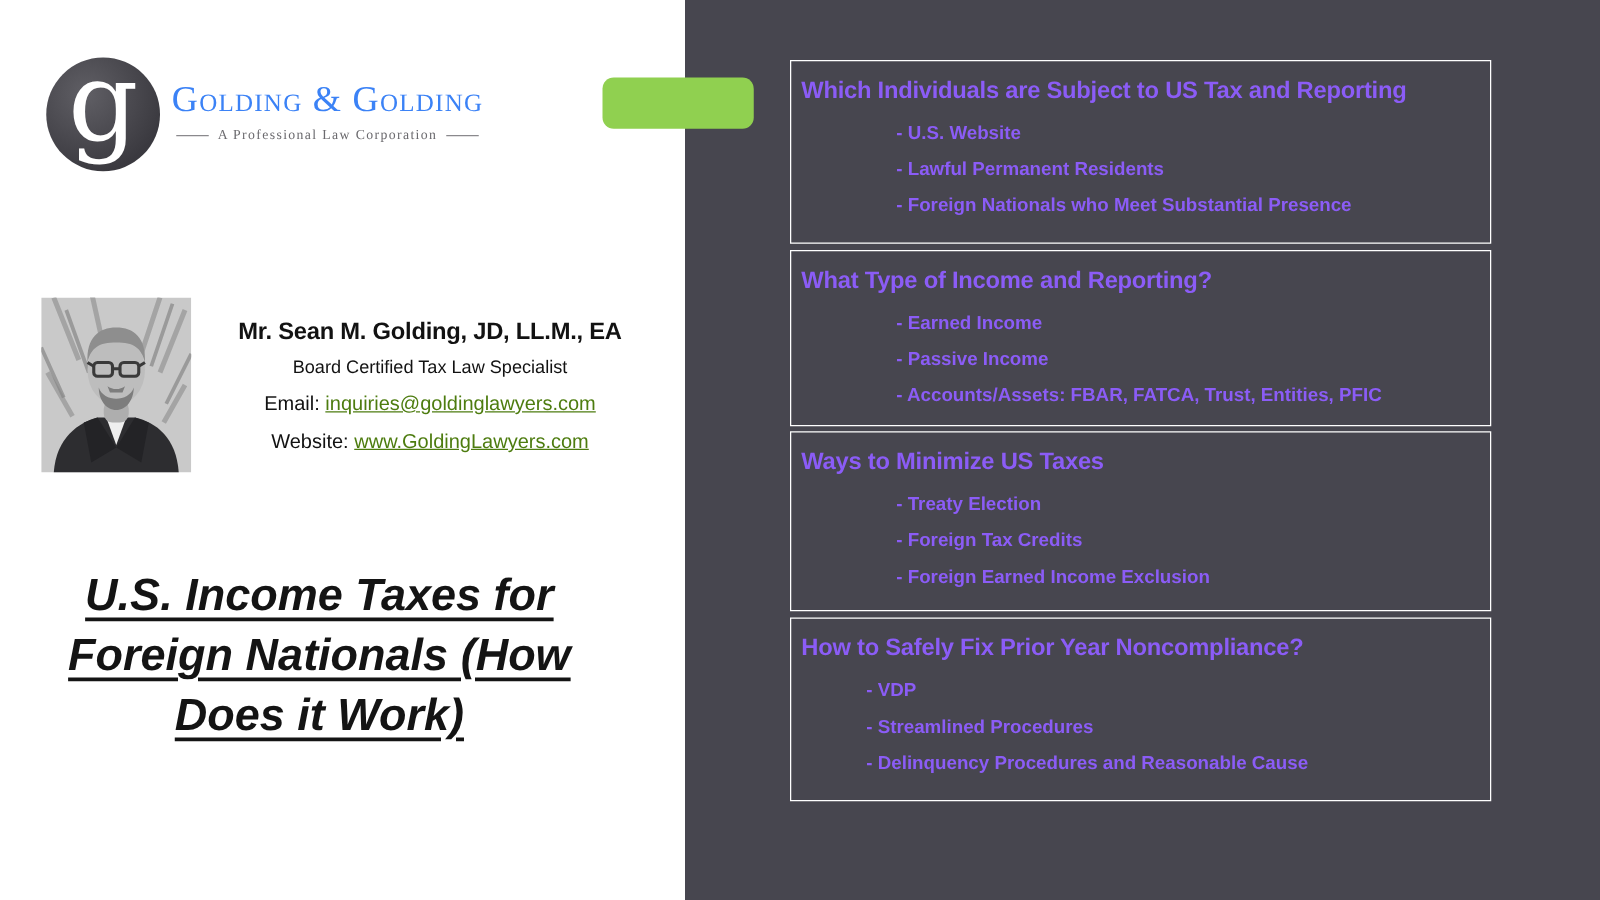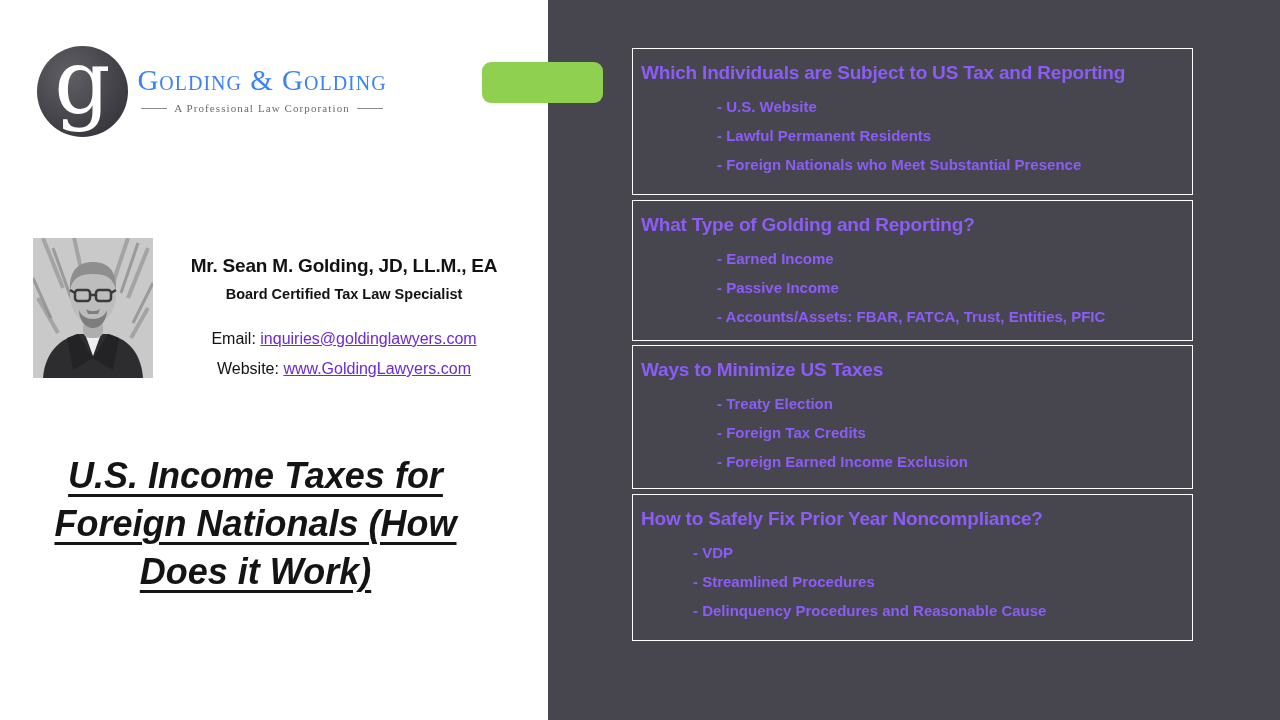--- a/index.html
+++ b/index.html
@@ -25,23 +25,23 @@
   .logo-tagline{position:absolute;left:134px;top:102px;width:256px;
                 display:flex;align-items:center;justify-content:center;gap:7px;
                 font-family:"Liberation Serif", serif;font-size:11px;
                 letter-spacing:1.1px;color:#6B6A6E;white-space:nowrap;}
   .tag-dash{width:26px;height:1px;background:#8a898d;flex:0 0 auto;}
 
   
   .photo{position:absolute;left:33px;top:238px;width:120px;height:140px;}
   .info{position:absolute;left:152px;top:255px;width:384px;text-align:center;color:#121212;}
   .info-name{font-size:19px;font-weight:bold;letter-spacing:-0.2px;margin:0 0 9px 0;}
-  .info-cred{font-size:14.5px;font-weight:bold;margin:0 0 28px 0;}
+  .info-cred{font-size:14.5px;font-weight:normal;margin:0 0 13px 0;}
   .info-line{font-size:16px;margin:0 0 12px 0;}
-  .green-link{color:#6d28d9;text-decoration:underline;cursor:pointer;}
+  .green-link{color:#4d7c0f;text-decoration:underline;cursor:pointer;}
 
   
   .main-title{position:absolute;left:28px;top:452px;width:455px;text-align:center;
               font-size:36px;font-weight:bold;font-style:italic;line-height:48px;color:#141414;}
   .main-title .tline{text-decoration:underline;text-decoration-thickness:3px;text-underline-offset:6px;}
 
   
   .topic-box{position:absolute;left:632px;width:561px;border:1.5px solid #ffffff;
              box-sizing:border-box;color:#8b5cf6;}
   .tb-1{top:48px;height:147px;}
@@ -124,21 +124,21 @@
   <div class="topic-box tb-1">
     <div class="topic-heading">Which Individuals are Subject to US Tax and Reporting</div>
     <ul class="topic-items">
       <li>- U.S. Website</li>
       <li>- Lawful Permanent Residents</li>
       <li>- Foreign Nationals who Meet Substantial Presence</li>
     </ul>
   </div>
 
   <div class="topic-box tb-2">
-    <div class="topic-heading">What Type of Golding and Reporting?</div>
+    <div class="topic-heading">What Type of Income and Reporting?</div>
     <ul class="topic-items">
       <li>- Earned Income</li>
       <li>- Passive Income</li>
       <li>- Accounts/Assets: FBAR, FATCA, Trust, Entities, PFIC</li>
     </ul>
   </div>
 
   <div class="topic-box tb-3">
     <div class="topic-heading">Ways to Minimize US Taxes</div>
     <ul class="topic-items">

